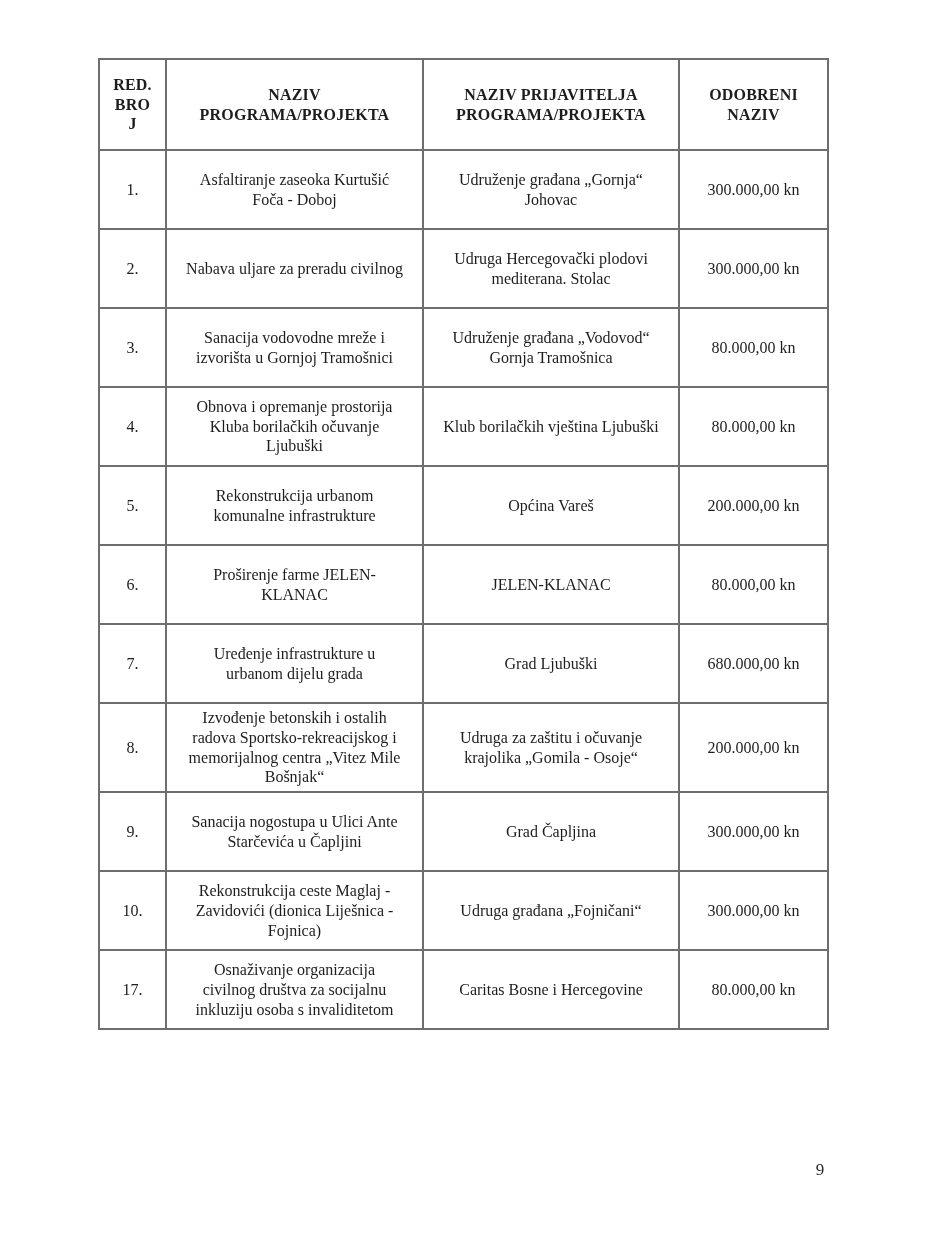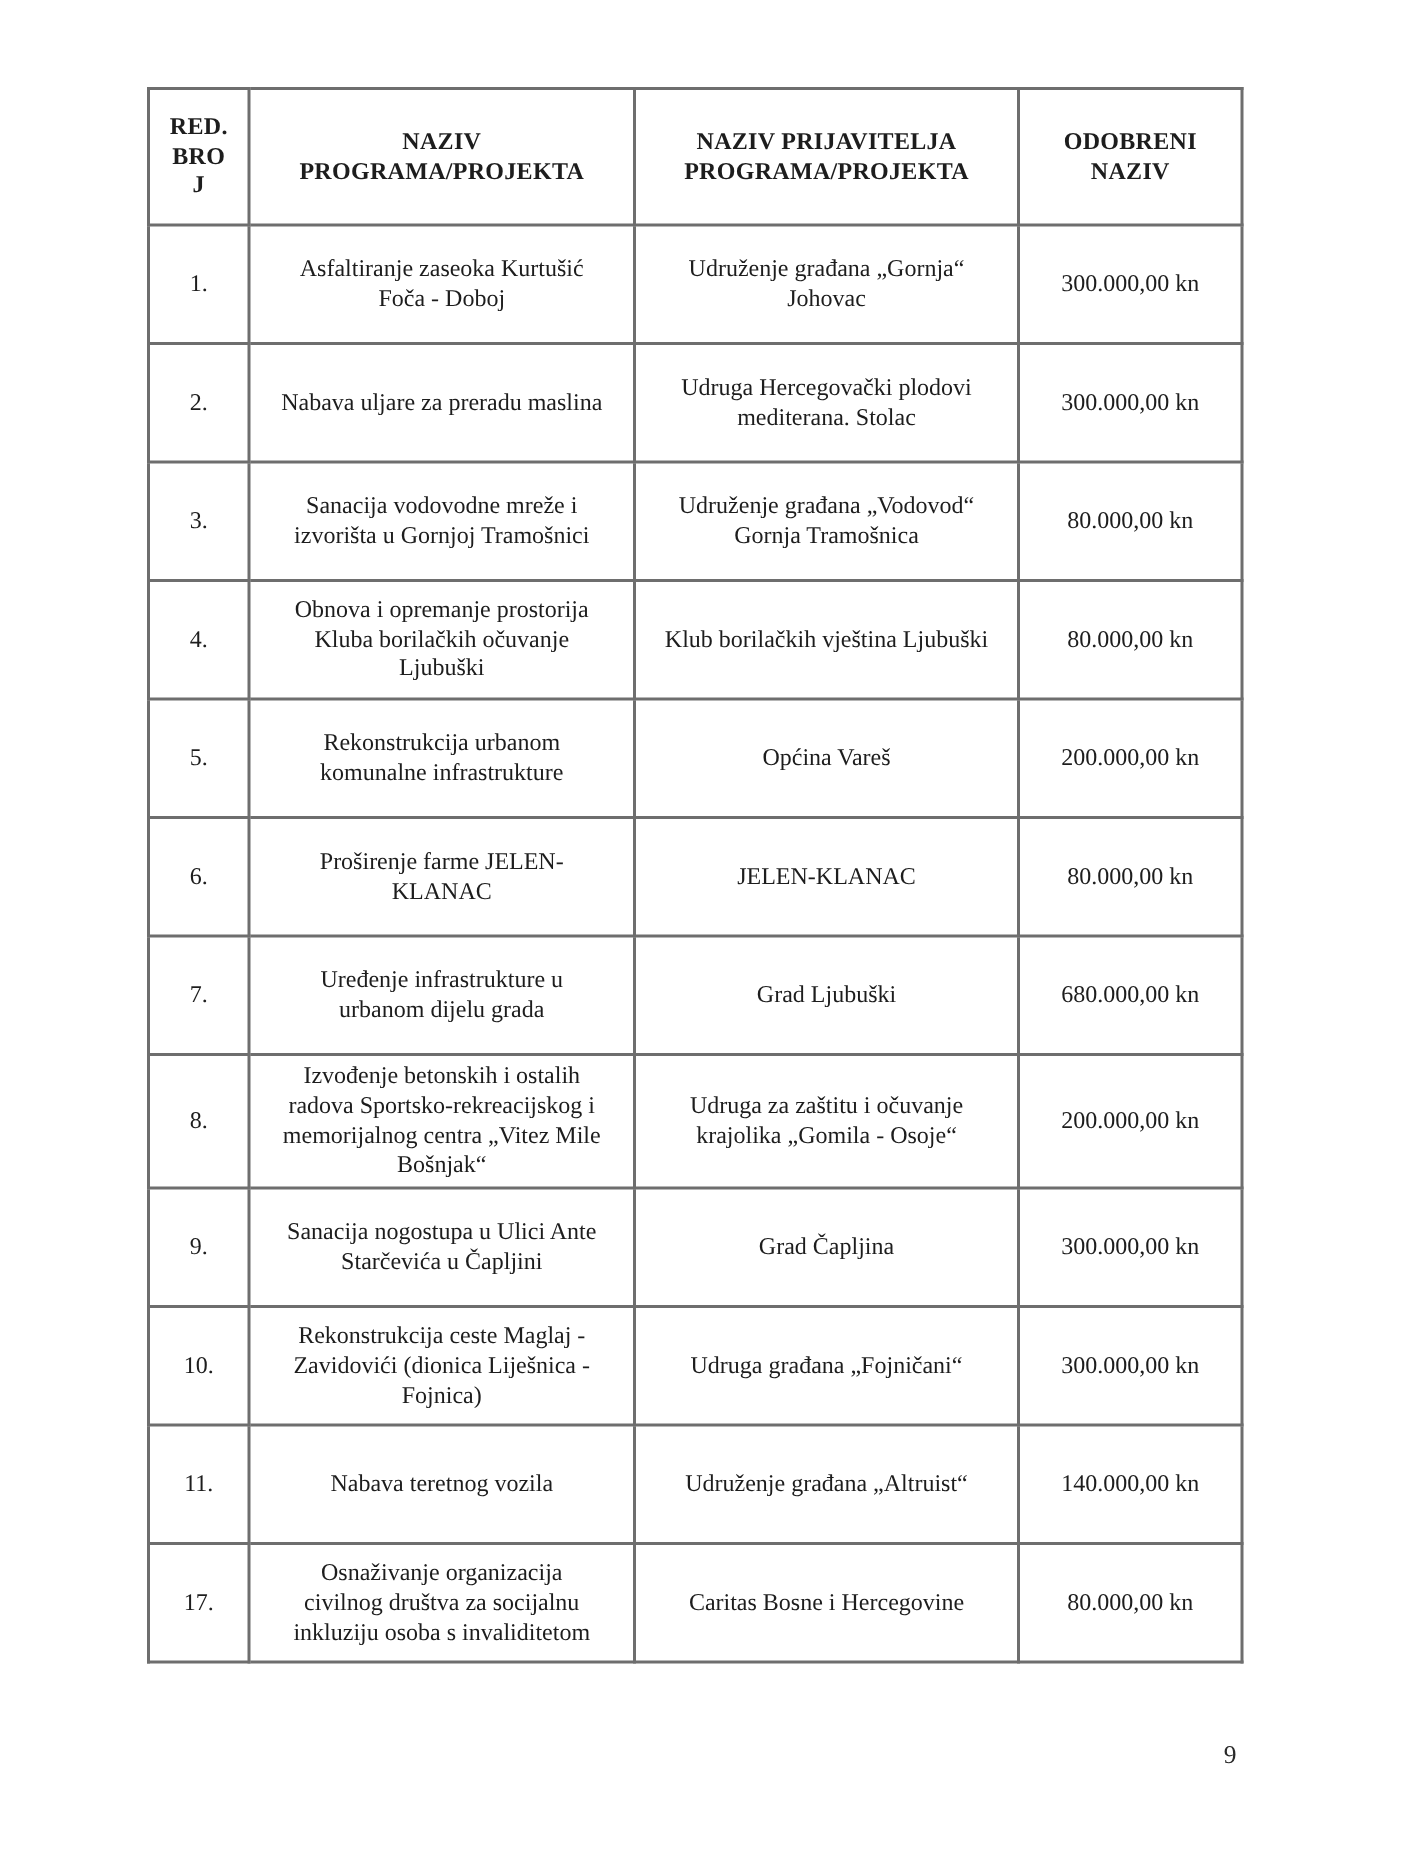--- a/index.html
+++ b/index.html
@@ -86,21 +86,21 @@
       <tr>
         <td>1.</td>
         <td>Asfaltiranje zaseoka Kurtušić
 Foča - Doboj</td>
         <td>Udruženje građana „Gornja“
 Johovac</td>
         <td>300.000,00 kn</td>
       </tr>
       <tr>
         <td>2.</td>
-        <td>Nabava uljare za preradu maslina</td>
+        <td>Nabava uljare za preradu civilnog</td>
         <td>Udruga Hercegovački plodovi
 mediterana. Stolac</td>
         <td>300.000,00 kn</td>
       </tr>
       <tr>
         <td>3.</td>
         <td>Sanacija vodovodne mreže i
 izvorišta u Gornjoj Tramošnici</td>
         <td>Udruženje građana „Vodovod“
 Gornja Tramošnica</td>
@@ -154,26 +154,20 @@
       </tr>
       <tr>
         <td>10.</td>
         <td>Rekonstrukcija ceste Maglaj -
 Zavidovići (dionica Liješnica -
 Fojnica)</td>
         <td>Udruga građana „Fojničani“</td>
         <td>300.000,00 kn</td>
       </tr>
       <tr>
-        <td>11.</td>
-        <td>Nabava teretnog vozila</td>
-        <td>Udruženje građana „Altruist“</td>
-        <td>140.000,00 kn</td>
-      </tr>
-      <tr>
         <td>17.</td>
         <td>Osnaživanje organizacija
 civilnog društva za socijalnu
 inkluziju osoba s invaliditetom</td>
         <td>Caritas Bosne i Hercegovine</td>
         <td>80.000,00 kn</td>
       </tr>
     </tbody>
   </table>
 

